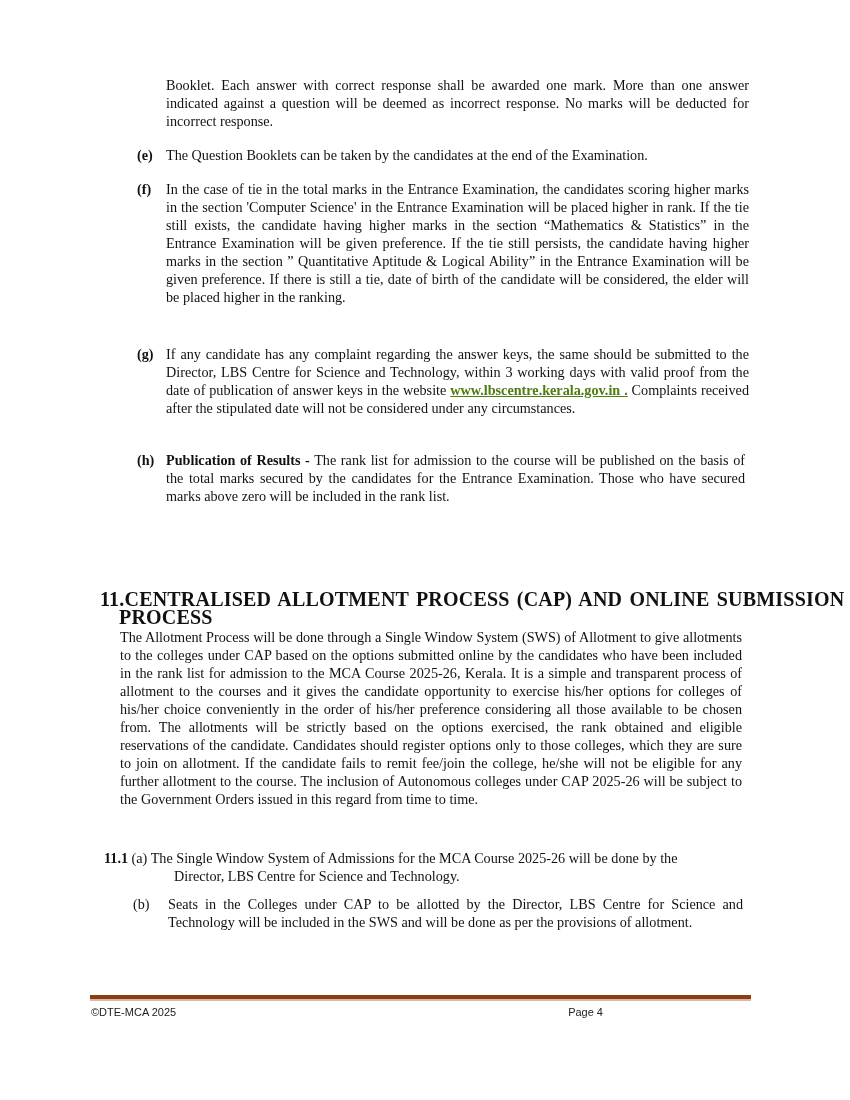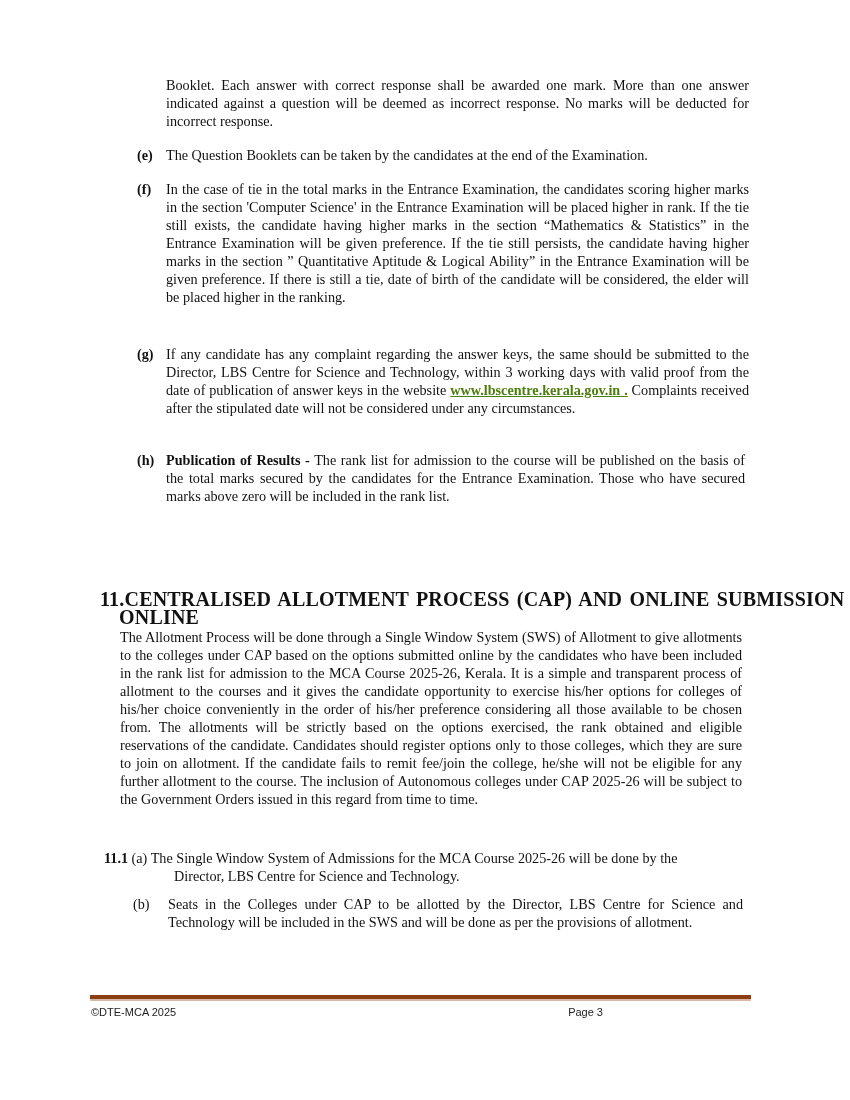--- a/index.html
+++ b/index.html
@@ -46,32 +46,32 @@
   </div>
 
   <div class="item" style="top:451px; width:608px;">
     <span class="lbl">(h)</span>
     <div class="txt"><span class="bold">Publication of Results -</span><span> The rank list for admission to the course will be published on the basis of the total marks secured by the candidates for the Entrance Examination. Those who have secured marks above zero will be included in the rank list.</span></div>
   </div>
 
 
   <div class="block heading" style="left:100px; top:570px; width:640px;">
     <div style="white-space:nowrap; word-spacing:2px;">11.CENTRALISED  ALLOTMENT  PROCESS  (CAP)  AND  ONLINE  SUBMISSION  OF</div>
-    <div style="padding-left:19px;">ONLINE</div>
+    <div style="padding-left:19px;">PROCESS</div>
   </div>
 
   <div class="block just" style="left:120px; top:628px; width:622px;">The Allotment Process will be done through a Single Window System (SWS) of Allotment  to give allotments to the colleges under CAP based on the options submitted online by the candidates who have been included in the rank list for admission to the MCA Course 2025-26, Kerala. It is a simple and transparent process of allotment to the courses and it gives the candidate opportunity to exercise his/her options for colleges of his/her choice  conveniently in the order of his/her preference considering all those available to be chosen  from. The allotments will be strictly based on the options exercised, the rank obtained and  eligible reservations of the candidate. Candidates should register options only to those  colleges, which they are sure to join on allotment. If the candidate fails to remit fee/join  the college, he/she will not be eligible for any further allotment to the course. The inclusion of Autonomous colleges under CAP 2025-26 will be subject to the Government Orders issued in this regard from time to time.</div>
 
   <div class="block" style="left:104px; top:849px; width:645px;">
     <div style="white-space:nowrap;"><span class="bold">11.1</span> <span>(a)</span> <span>The Single Window System of Admissions for the MCA Course 2025-26 will be done by the</span></div>
     <div style="padding-left:70px;">Director, LBS Centre for Science and Technology.</div>
   </div>
 
   <div class="block" style="left:133px; top:895px; width:610px;">
     <span style="position:absolute; left:0; top:0;">(b)</span>
     <div class="just" style="margin-left:35px;">Seats in the Colleges under CAP to be allotted by the Director, LBS Centre for Science and Technology  will be included in the SWS and will be done as per the provisions of allotment.</div>
   </div>
 
   <div class="footer-bar"></div>
   <div class="footer-shadow"></div>
   <div class="footer-text" style="left:91px;">©DTE-MCA 2025</div>
-  <div class="footer-text" style="right:99px;">Page 3</div>
+  <div class="footer-text" style="right:99px;">Page 4</div>
 </div>
 
 </body></html>

